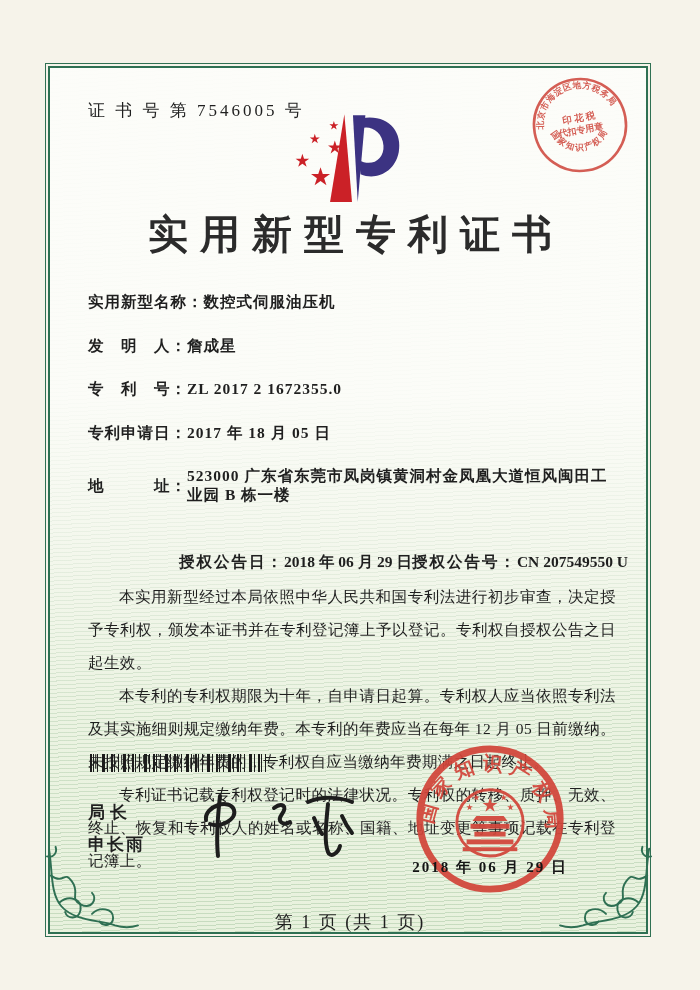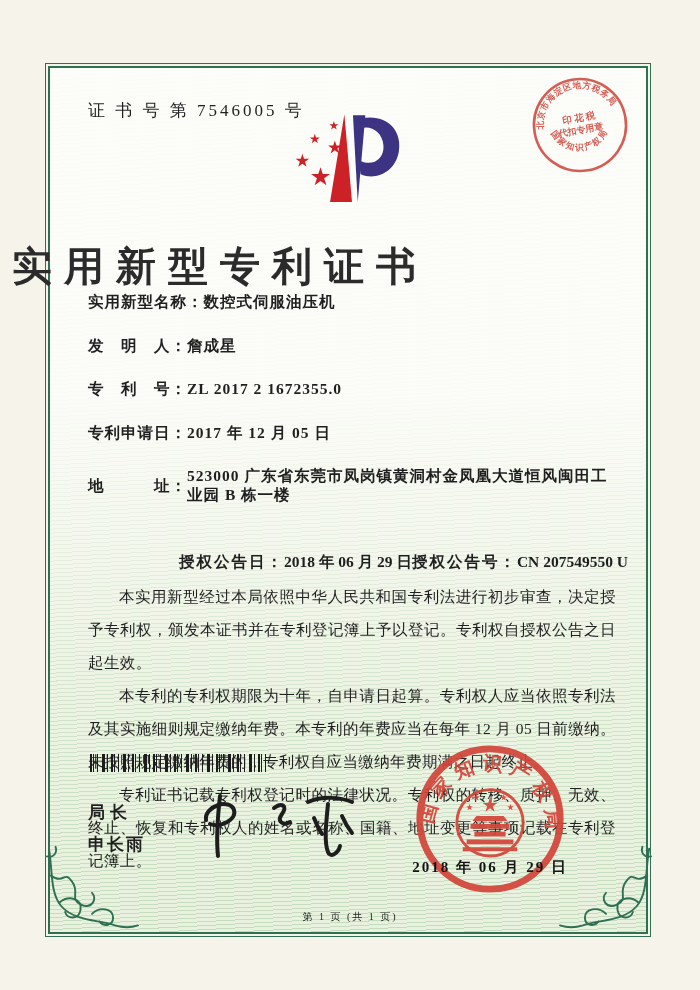--- a/index.html
+++ b/index.html
@@ -24,22 +24,22 @@
         rgba(250,250,245,.60) 58%,
         rgba(248,249,242,.25) 76%,
         rgba(248,249,242,.06) 100%),
       repeating-linear-gradient(177deg,
         rgba(110,162,110,.30) 0 1px,
         rgba(255,255,255,0) 1px 4px),
       #e7f1dc;
   }
   .abs{position:absolute;}
   .cert-no{left:88px;top:99px;font-size:17px;font-weight:400;letter-spacing:3px;}
-  .title{left:0;top:207px;width:700px;font-size:40px;font-weight:700;
-         letter-spacing:12px;text-indent:12px;color:#2b2b2b;margin-top:32px;}
+  .title{left:0;top:207px;width:700px;text-align:center;font-size:40px;font-weight:700;
+         letter-spacing:12px;text-indent:12px;color:#2b2b2b;}
   .fields{left:88px;top:293px;width:540px;font-size:15.5px;font-weight:600;line-height:1.2;}
   .frow{margin-bottom:25px;display:flex;align-items:center;}
   .frow .lab{white-space:pre;flex:0 0 auto;min-width:96px;letter-spacing:1px;}
   .frow .val{letter-spacing:1px;max-width:430px;}
   .grant-row{left:88px;top:552px;width:540px;display:flex;justify-content:flex-end;
              font-size:15.5px;font-weight:600;}
   .grant-row .lab{letter-spacing:2px;}
   .body-text{left:88px;top:580px;width:528px;font-size:15.5px;line-height:33px;
              text-align:justify;letter-spacing:.4px;}
   .body-text p{margin:0;text-indent:2em;}
@@ -50,21 +50,21 @@
       #1c1c1c 7px 8px,transparent 8px 12px,
       #1c1c1c 12px 15px,transparent 15px 17px,
       #1c1c1c 17px 18px,transparent 18px 21px);}
   .sig-title{left:88px;top:801px;font-size:17px;font-weight:600;letter-spacing:5px;}
   .sig-name{left:88px;top:833px;font-size:17px;font-weight:600;letter-spacing:2px;}
   .autograph{left:190px;top:780px;}
   .seal{left:412px;top:741px;}
   .seal-date{left:408px;top:858px;width:164px;text-align:center;font-size:15px;
              font-weight:600;letter-spacing:2px;color:#141414;}
   .tax-stamp{left:530px;top:75px;transform:rotate(-10deg);}
-  .footer{left:0;top:910px;width:700px;text-align:center;font-size:10px;letter-spacing:2px;}
+  .footer{left:0;top:910px;width:700px;text-align:center;font-size:18px;letter-spacing:2px;}
   .flourish{position:absolute;bottom:55px;}
   .flourish.bl{left:44px;}
   .flourish.br{right:46px;transform:scaleX(-1);}
 </style>
 </head>
 <body>
 
 <div class="page">
 
   <svg width="0" height="0" style="position:absolute" aria-hidden="true">
@@ -139,21 +139,21 @@
     <div class="frow">
       <span class="lab">发　明　人：</span>
       <span class="val">詹成星</span>
     </div>
     <div class="frow">
       <span class="lab">专　利　号：</span>
       <span class="val">ZL 2017 2 1672355.0</span>
     </div>
     <div class="frow">
       <span class="lab">专利申请日：</span>
-      <span class="val">2017 年 12 月 05 日</span>
+      <span class="val">2017 年 18 月 05 日</span>
     </div>
     <div class="frow">
       <span class="lab">地　　　址：</span>
       <span class="val">523000 广东省东莞市凤岗镇黄洞村金凤凰大道恒风闽田工业园 B 栋一楼</span>
     </div>
   </div>
 
   <div class="abs grant-row">
     <span>
       <span class="lab">授权公告日：</span><span>2018 年 06 月 29 日</span>

